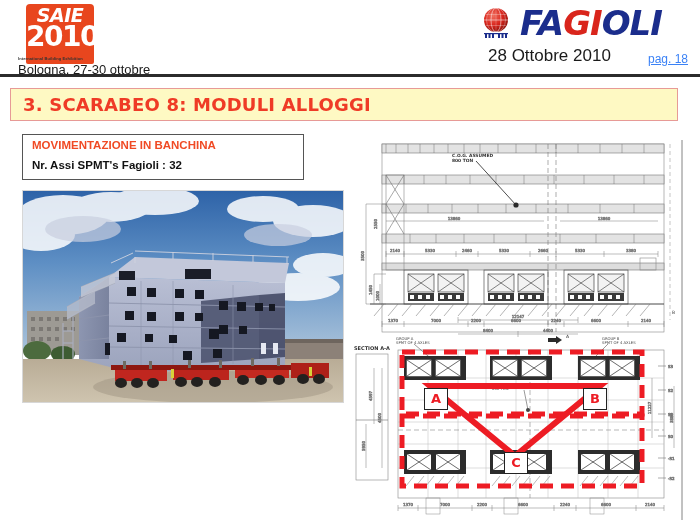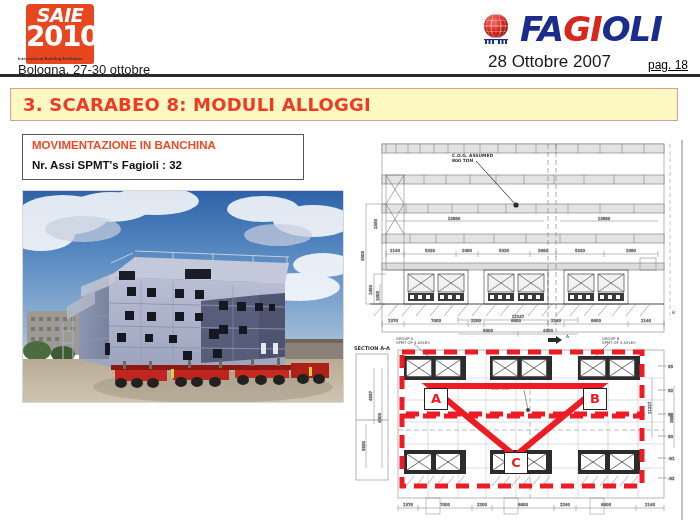--- a/index.html
+++ b/index.html
@@ -74,21 +74,21 @@
     left: 10px; top: 58px;
     width: 86px;
     font-size: 13px;
     font-weight: normal;
     color: #1a1a1a;
     white-space: nowrap;
   }
 
   #fagioli-block {
     position: absolute;
-    right: 8px; top: 8px;
+    right: 8px; top: 2px;
     width: 220px; height: 70px;
   }
   #globe-icon {
     position: absolute;
     left: 8px; top: 4px;
     width: 34px; height: 34px;
   }
   #fagioli-word {
     position: absolute;
     left: 48px; top: 2px;
@@ -106,21 +106,21 @@
     position: absolute;
     left: 16px; top: 44px;
     font-size: 17px;
     color: #1a1a1a;
     white-space: nowrap;
   }
   #header-page {
     position: absolute;
     right: 4px; top: 50px;
     font-size: 12px;
-    color: #000000;
+    color: #3b82f6;
     white-space: nowrap;
     text-decoration: underline;
   }
   #header-rule {
     position: absolute;
     left: 0; top: 74px;
     width: 700px; height: 3px;
     background: #2b2b2b;
   }
 
@@ -245,21 +245,21 @@
           <rect x="8.5" y="28" width="2" height="4"></rect>
           <rect x="12" y="28" width="2" height="4"></rect>
           <rect x="18" y="28" width="2" height="4"></rect>
           <rect x="21.5" y="28" width="2" height="4"></rect>
           <rect x="25" y="28" width="2" height="4"></rect>
           <rect x="4" y="27" width="24" height="1.2"></rect>
         </g>
       </svg>
     </div>
     <div id="fagioli-word"><span class="f-blue">FA</span><span class="f-red">GI</span><span class="f-blue">OLI</span></div>
-    <div id="header-date">28 Ottobre 2007</div>
+    <div id="header-date">28 Ottobre 2010</div>
     <div id="header-page">pag. 18</div>
   </div>
 
   <div id="header-rule"></div>
 </div>
 
 <div id="title-box">
   <div id="title-text">3. SCARABEO 8: MODULI ALLOGGI</div>
 </div>
 

